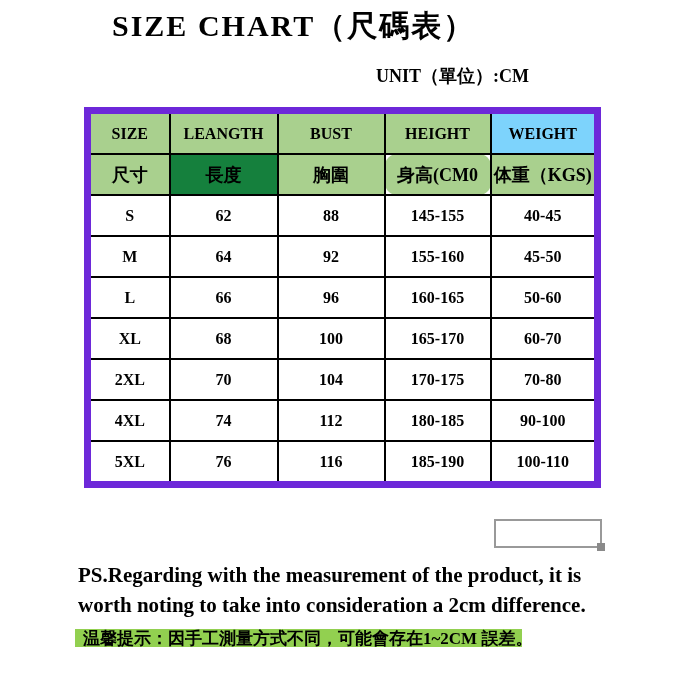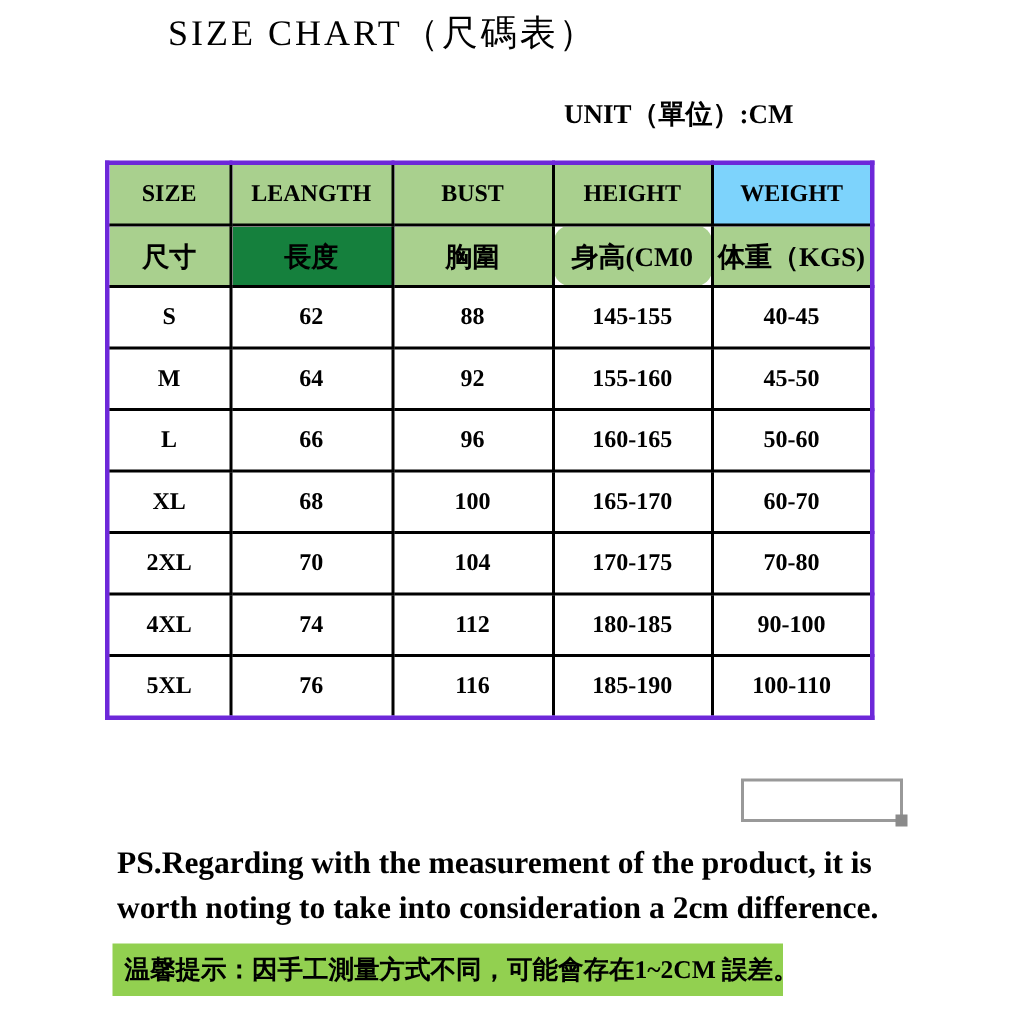--- a/index.html
+++ b/index.html
@@ -12,41 +12,41 @@
     width: 680px;
     height: 680px;
     font-family: "Liberation Serif", "DejaVu Serif", serif;
     color: #000000;
     overflow: hidden;
   }
   .page-title {
     position: absolute;
     left: 112px;
     top: 6px;
-    font-size: 24px;
-    font-weight: normal;
+    font-size: 30px;
+    font-weight: bold;
     letter-spacing: 2px;
     white-space: nowrap;
   }
   .unit-label {
     position: absolute;
     left: 376px;
     top: 64px;
     font-size: 18px;
     font-weight: bold;
     white-space: nowrap;
     text-align: right;
   }
   table.size-table {
     position: absolute;
-    left: 70px;
+    left: 84px;
     top: 107px;
     border-collapse: collapse;
     table-layout: fixed;
-    border: 3px solid #6d28d9;
+    border: 7px solid #6d28d9;
   }
   table.size-table th,
   table.size-table td {
     border: 2px solid #000000;
     height: 39px;
     padding: 0;
     text-align: center;
     vertical-align: middle;
     font-weight: bold;
     font-size: 16px;
@@ -86,21 +86,21 @@
     font-size: 21px;
     font-weight: bold;
     line-height: 30px;
     white-space: nowrap;
   }
   .tip-bar {
     position: absolute;
     left: 75px;
     top: 629px;
     width: 447px;
-    height: 35px;
+    height: 18px;
     box-sizing: border-box;
     padding-left: 8px;
     display: flex;
     align-items: center;
     font-size: 17px;
     font-weight: bold;
     white-space: nowrap;
   }
 </style>
 </head>

